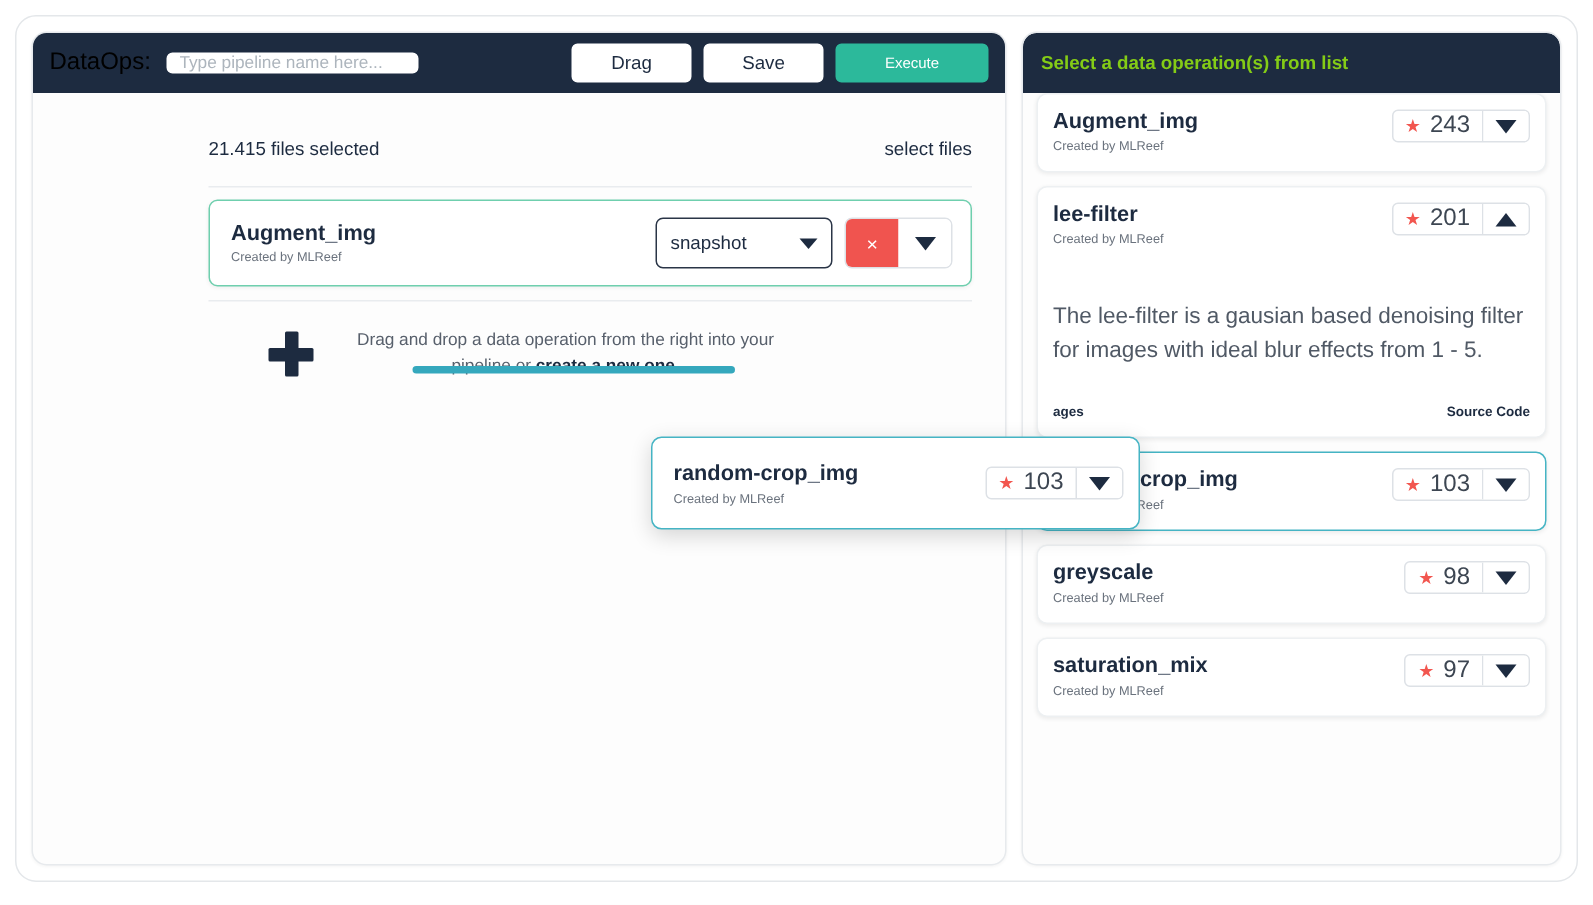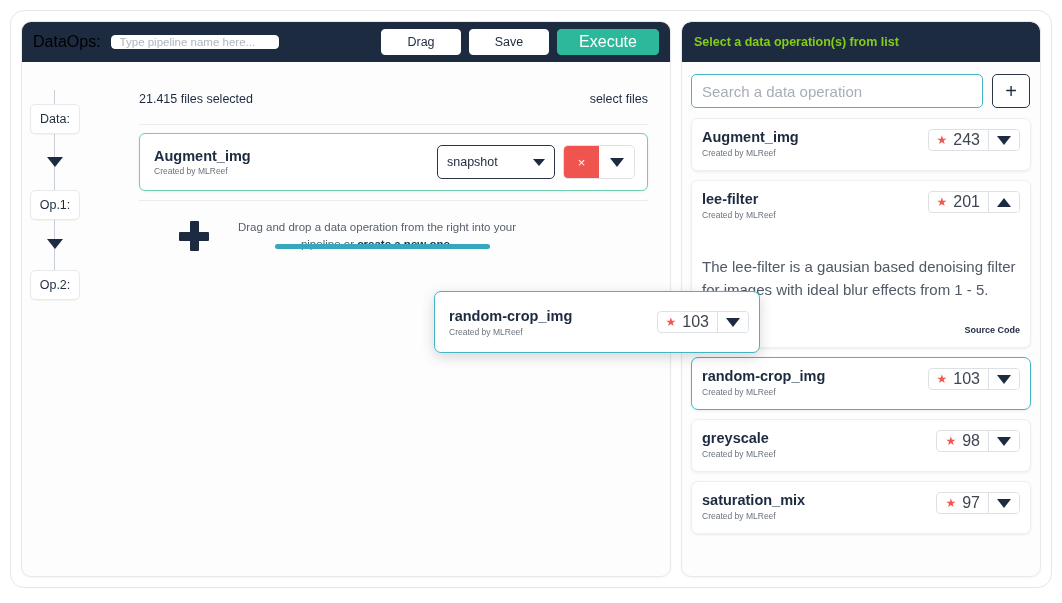--- a/index.html
+++ b/index.html
@@ -75,21 +75,21 @@
     border: 1px solid #ffffff;
     background: #ffffff;
     color: #1d2b40;
     cursor: pointer;
   }
   .hdr-btn.execute {
     background: #2cb99b;
     border-color: #2cb99b;
     color: #ffffff;
     min-width: 102px;
-    font-size: 16px;
+    font-size: 10px;
   }
 
   
   .rail {
     position: absolute;
     left: 0; top: 40px;
     width: 65px;
     height: 250px;
   }
   .rail-line {
@@ -413,28 +413,20 @@
     <div class="dataops-header">
       <span>DataOps:</span>
       <input class="pipeline-name-input" type="text" placeholder="Type pipeline name here..." style="">
       <div class="header-actions">
         <button class="hdr-btn">Drag</button>
         <button class="hdr-btn">Save</button>
         <button class="hdr-btn execute">Execute</button>
       </div>
     </div>
 
-    <div class="rail">
-      <div class="rail-line"></div>
-      <div class="rail-node n0">Data:</div>
-      <div class="rail-arrow a0"></div>
-      <div class="rail-node n1">Op.1:</div>
-      <div class="rail-arrow a1"></div>
-      <div class="rail-node n2">Op.2:</div>
-    </div>
 
     <div class="pipeline-body">
 
       <div class="data-row">
         <span class="files-selected">21.415 files selected</span>
         <span class="select-files-link">select files</span>
       </div>
 
       <div class="divider"></div>
 
@@ -467,24 +459,20 @@
       </div>
 
     </div>
 
     <div class="drop-indicator"></div>
   </section>
 
   <section class="ops-panel">
     <div class="ops-header">Select a data operation(s) from list</div>
 
-    <div class="search-row">
-      <input class="search-input" type="text" placeholder="Search a data operation" style="">
-      <button class="add-op-btn">+</button>
-    </div>
 
     <div class="ops-list">
 
       <div class="ops-card">
         <div class="ops-card-top">
           <div class="ops-card-meta">
             <span class="ops-name">Augment_img</span>
             <span class="ops-author">Created by MLReef</span>
           </div>
           <div class="rating-chip">

